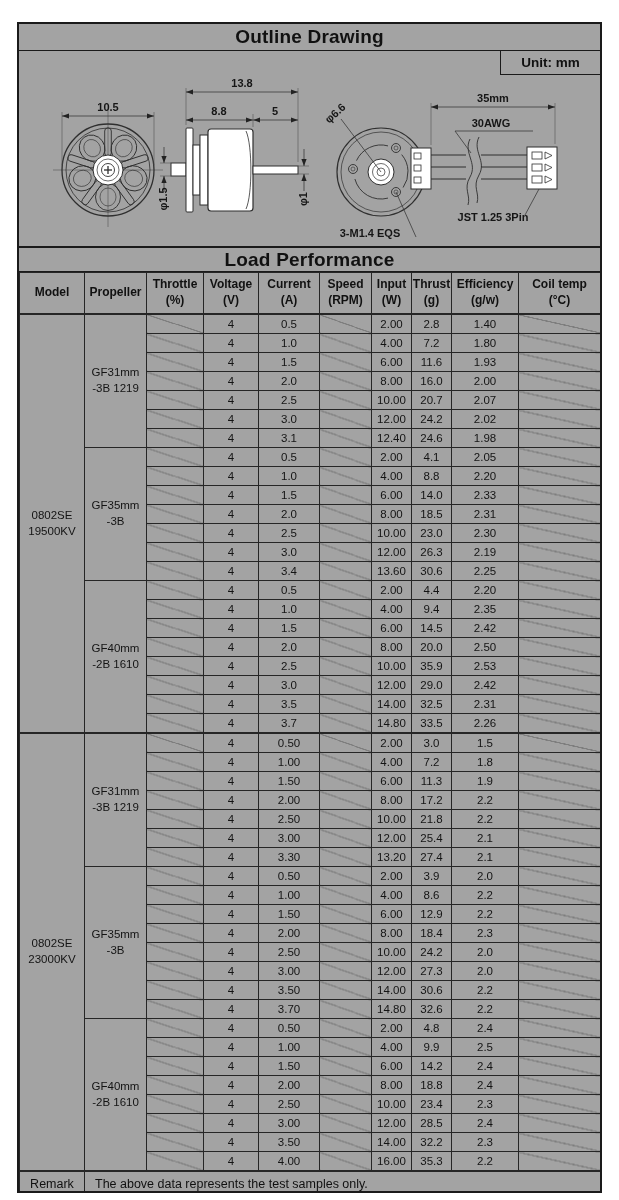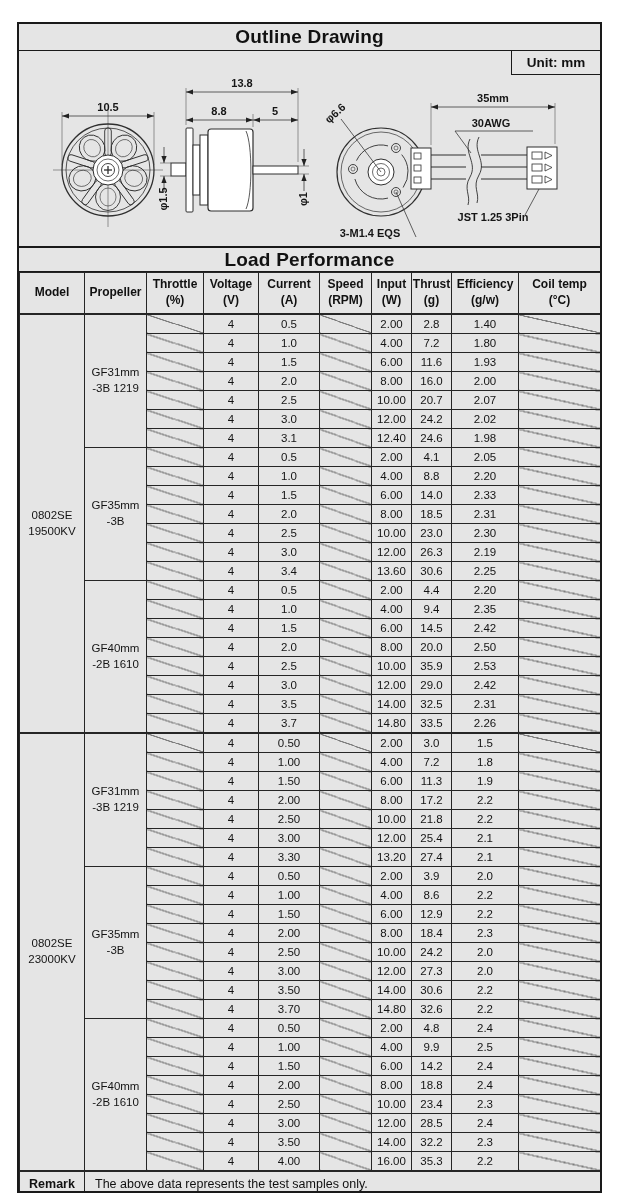--- a/index.html
+++ b/index.html
@@ -2,36 +2,36 @@
 <html><head>
 <meta charset="utf-8">
 <style>
   html,body { margin:0; padding:0; background:#ffffff; }
   .page {
     position:relative; width:619px; height:1200px; background:#fff;
     font-family:"Liberation Sans","DejaVu Sans",sans-serif; color:#111;
   }
   .sheet {
     position:absolute; left:17px; top:22px; width:585px; height:1171px;
-    border:2px solid #1a1a1a; box-sizing:border-box; background:#e5e5e5; overflow:hidden;
+    border:2px solid #1a1a1a; box-sizing:border-box; background:#a3a3a3; overflow:hidden;
   }
   .title-row {
     height:27px; border-bottom:1.5px solid #1a1a1a; box-sizing:border-box;
     display:flex; align-items:center; justify-content:center;
     font-size:19px; font-weight:600; letter-spacing:.2px;
   }
   .subheader-row { height:24px; display:flex; box-sizing:border-box; }
   .model-box {
     width:197px; box-sizing:border-box;
     border-right:1.5px solid #1a1a1a; border-bottom:1.5px solid #1a1a1a;
     display:flex; align-items:center; justify-content:center;
     font-size:14px; font-weight:600;
   }
   .unit-box {
-    width:89px; margin-left:auto; box-sizing:border-box;
+    width:100px; margin-left:auto; box-sizing:border-box;
     border-left:1.5px solid #1a1a1a; border-bottom:1.5px solid #1a1a1a;
     display:flex; align-items:center; justify-content:center;
     font-size:13.5px; font-weight:600;text-align:center;
   }
   .drawing-area { height:171px; position:relative; }
   .drawing-area svg { position:absolute; left:0; top:0; }
   .load-title {
     height:26px; border-top:2px solid #1a1a1a; border-bottom:1.5px solid #1a1a1a;
     box-sizing:border-box; display:flex; align-items:center; justify-content:center;
     font-size:19px; font-weight:600; letter-spacing:.2px;
@@ -49,21 +49,21 @@
   .perf td.model-cell, .perf td.prop-cell {
     white-space:pre-line; line-height:1.35; font-size:11.5px;
   }
   .perf tr.group-start td { border-top:2px solid #262626; }
   .perf td.hatch {
     background-image:linear-gradient(to top right,
       transparent calc(50% - 0.6px), #7e7e7e calc(50% - 0.6px),
       #7e7e7e calc(50% + 0.6px), transparent calc(50% + 0.6px));
   }
   .perf tfoot td { height:23px; border-top:2px solid #262626; font-size:12.5px; }
-  .perf td.remark-label { font-weight:700; }
+  .perf td.remark-label { font-weight:400; }
   .perf td.remark-text { text-align:left; padding-left:10px; }
   
   .dw { stroke:#2f2f2f; fill:none; }
   .dw-fill { stroke:#2f2f2f; fill:#ffffff; }
   .dim { stroke:#3a3a3a; stroke-width:0.8; fill:none; }
   .ext { stroke:#555; stroke-width:0.6; fill:none; }
   text.dimtxt { font-size:11px; font-weight:600; fill:#161616; text-anchor:middle; }
 </style>
 </head>
 <body>

